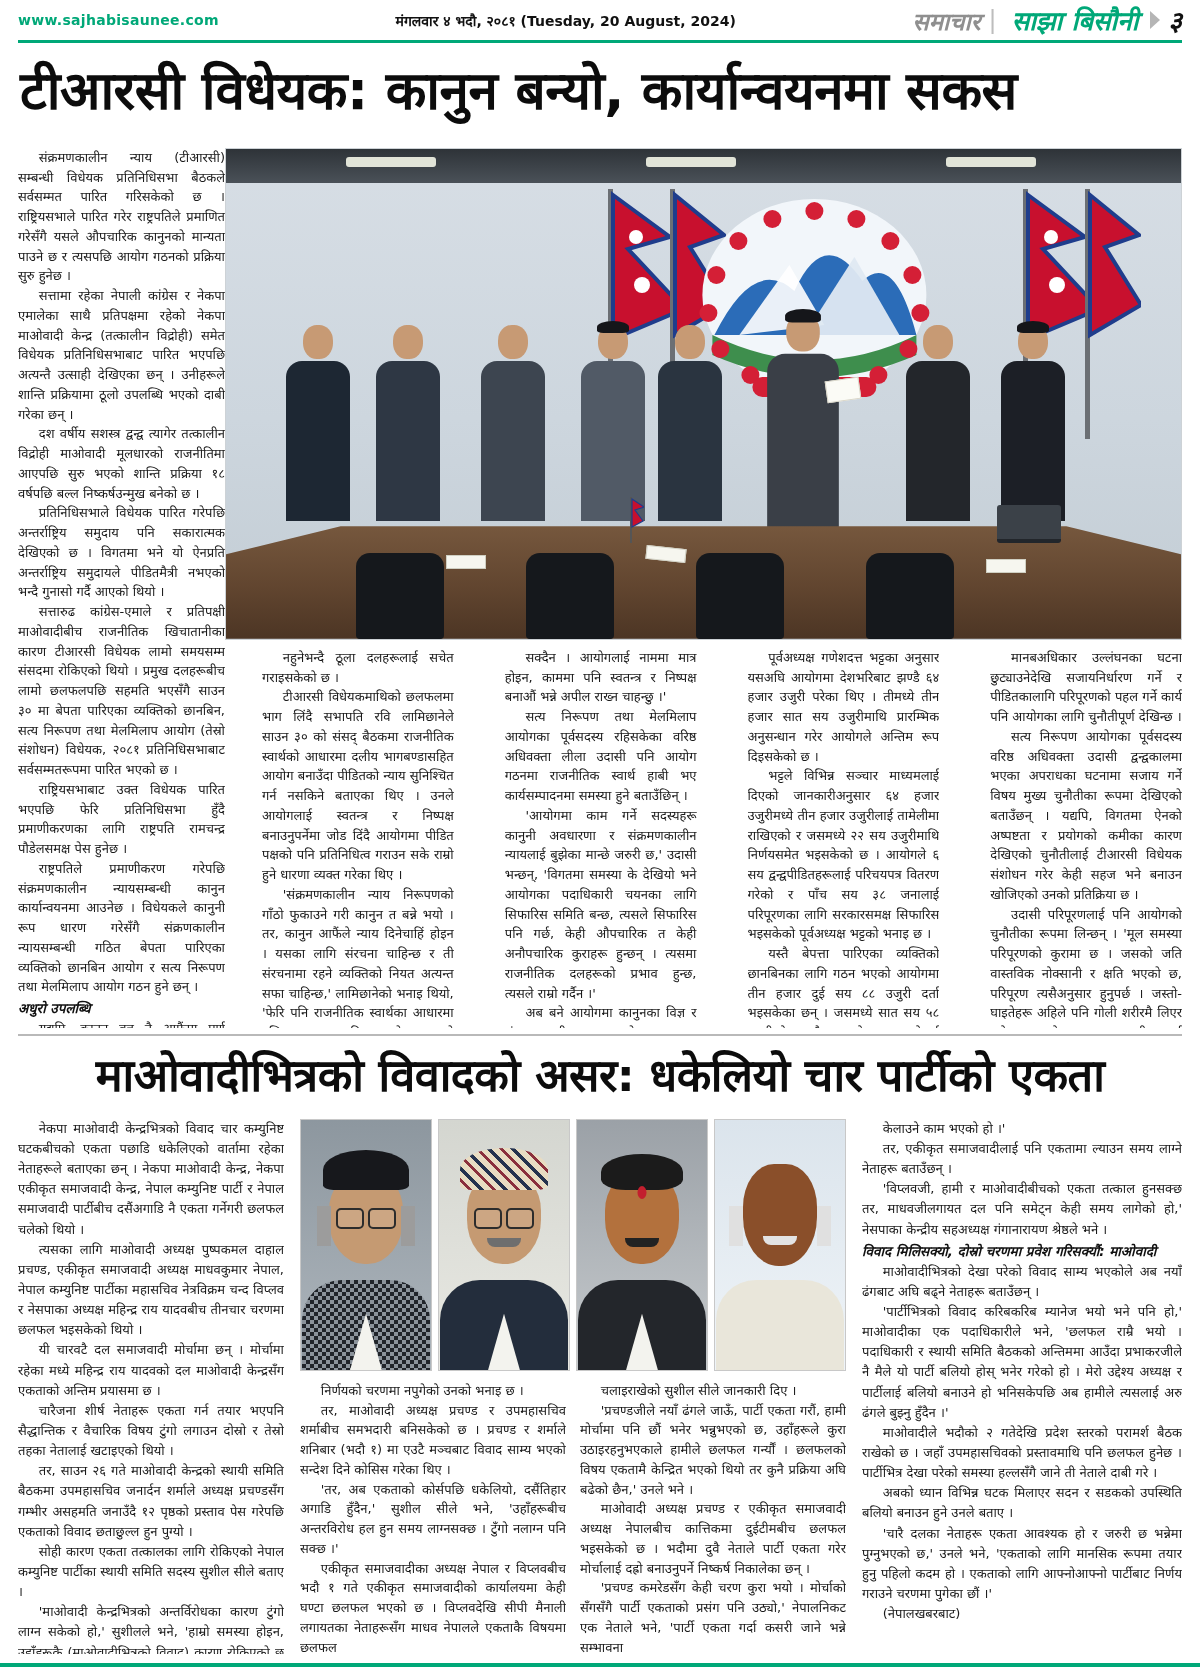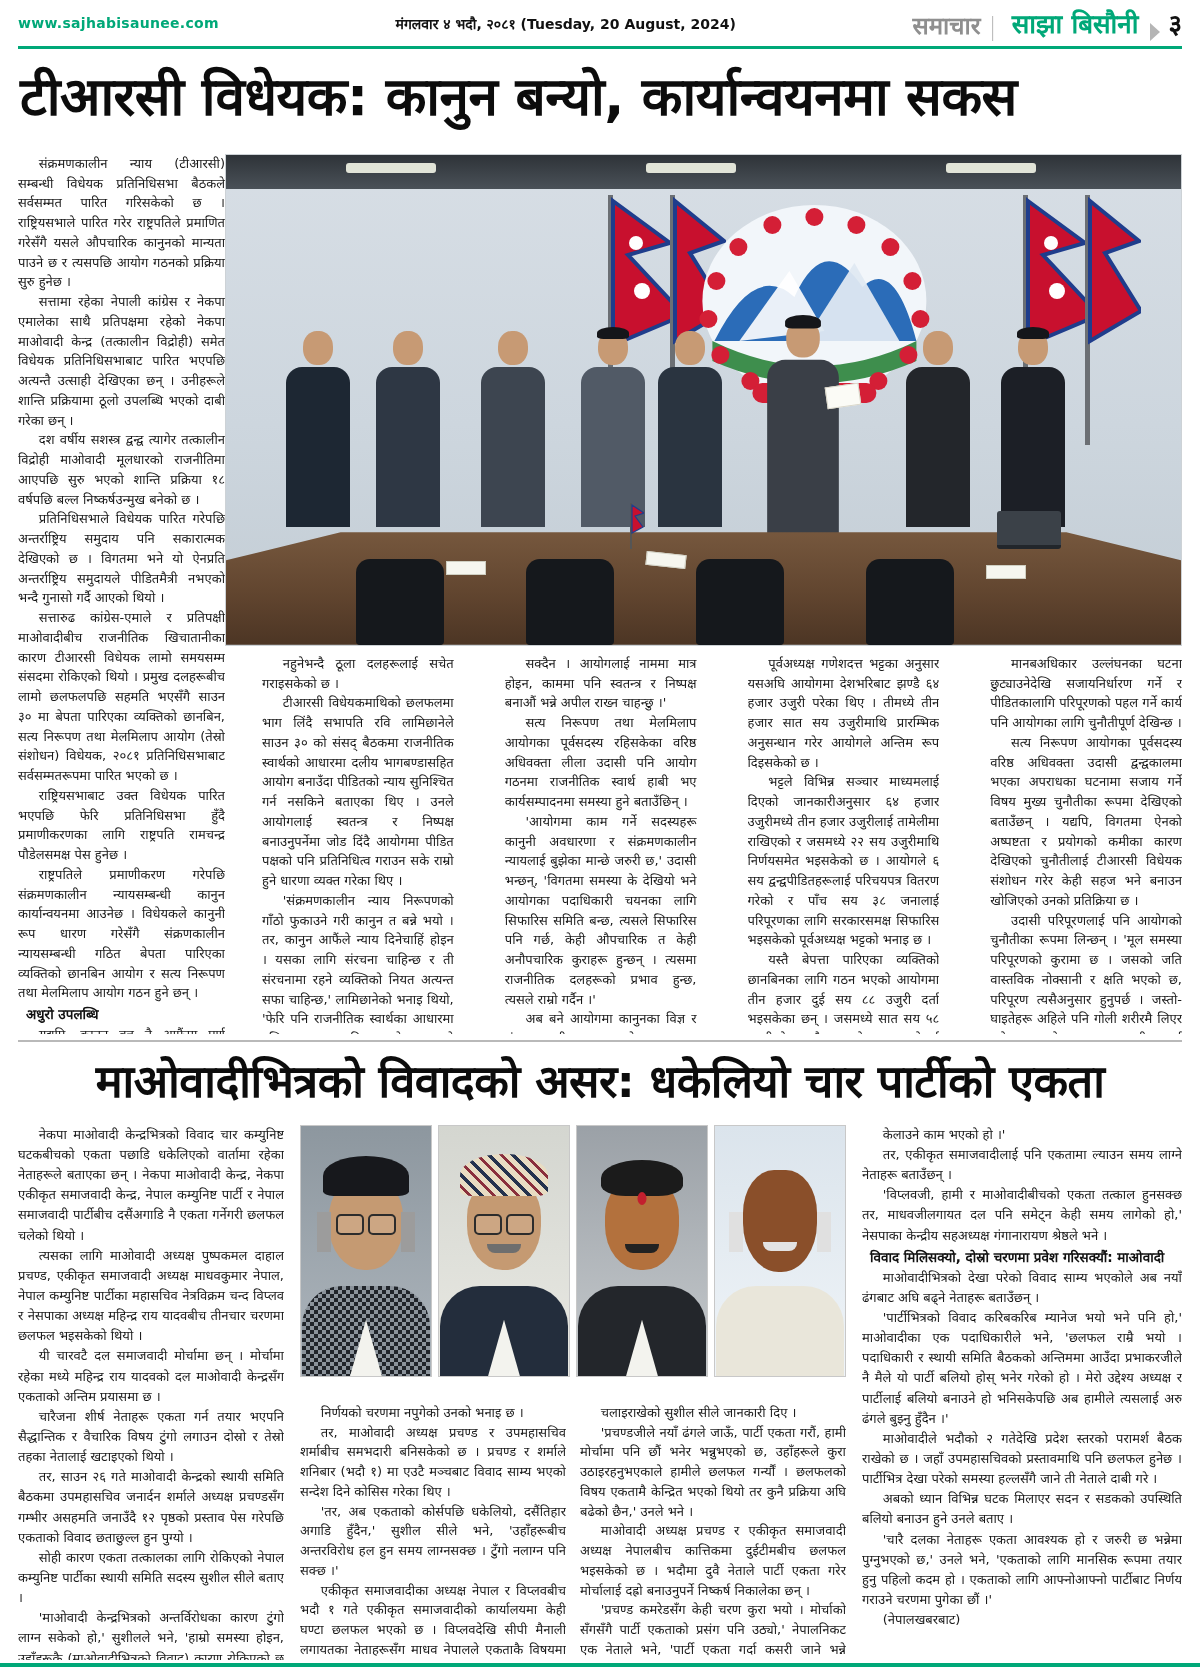--- a/index.html
+++ b/index.html
@@ -2,24 +2,24 @@
 <html><head>
 <meta charset="utf-8">
 <style>
   * { margin:0; padding:0; box-sizing:border-box; }
   body { background:#e8e8e8; font-family:"DejaVu Sans", sans-serif; }
   .page {
     width:1200px; height:1667px; margin:0 auto; background:#ffffff;
     position:relative; overflow:hidden; padding:0 18px;
   }
   
-  .masthead { display:flex; align-items:center; justify-content:space-between; height:46px; }
+  .masthead { display:flex; align-items:center; justify-content:space-between; height:40px; }
   .site-url { color:#00a878; font-size:14px; font-weight:bold; letter-spacing:.3px; text-decoration:none; }
   .date-line { color:#111; font-size:14px; font-weight:bold; }
-  .mast-right { display:flex; align-items:flex-end; gap:8px; }
+  .mast-right { display:flex; align-items:center; gap:8px;font-style:italic; }
   .section-label { color:#8f8f8f; font-size:24px; font-weight:bold; }
   .mast-sep { color:#bdbdbd; font-size:24px; font-weight:300; }
   .brand { color:#00a878; font-size:26px; font-weight:bold;margin-left:7px; }
   .page-arrow { width:0; height:0; border-left:10px solid #b5b5b5; border-top:9px solid transparent; border-bottom:9px solid transparent; margin-left:4px; }
   .page-number { color:#111; font-size:26px; font-weight:bold; }
   .rule-green { height:3px; background:#00a878; border:none; }
   .rule-gray { height:2px; background:#b9b9b9; border:none; margin:6px 0 4px; }
   .rule-green-bottom { height:4px; background:#00a878; border:none; position:absolute; bottom:0; left:0; right:0; }
 
   
@@ -27,28 +27,28 @@
   .headline2 { font-size:45px; line-height:1.4; font-weight:bold; color:#0c0c0c; padding:4px 2px 8px; text-align:center; letter-spacing:-0.5px; }
 
   
   .a1-body { display:flex; height:880px; }
   .a1-left { width:207px; flex:none; overflow:hidden; }
   .a1-right { flex:1; display:flex; flex-direction:column; gap:8px; }
   .cols4 { display:flex; gap:14px; flex:1; overflow:hidden; }
   .cols4 .col { flex:1; overflow:hidden;margin-left:37px; }
 
   .col p, .colblock p { font-size:13px; line-height:1.52; color:#1a1a1a; text-align:justify; text-indent:1.6em; }
-  .col h3, .colblock h3 { font-size:13.5px; color:#111; margin:2px 8px; }
+  .col h3, .colblock h3 { font-size:13.5px; color:#111; margin:2px 0;font-style:italic; }
 
   .a2-body { display:flex; gap:16px; height:535px; margin-top:4px; }
   .a2-left { width:266px; flex:none; overflow:hidden; }
   .a2-mid { width:546px; flex:none; display:flex; flex-direction:column; gap:10px; }
   .a2-right { flex:1; overflow:hidden; }
   .a2-bottom-cols { display:flex; gap:14px; flex:1; overflow:hidden; }
-  .a2-bottom-cols .colblock { flex:1; overflow:hidden;margin-top:16px; }
+  .a2-bottom-cols .colblock { flex:1; overflow:hidden; }
   .a2-left p, .a2-right p { font-size:13px; line-height:1.55; }
 
   
   .photo1 { position:relative; height:492px; overflow:hidden; border:1px solid #cdd2d6;
     background:linear-gradient(180deg,#d7dee5 0%,#cdd6de 55%,#c2ccd4 100%); }
   .ceiling { position:absolute; top:0; left:0; right:0; height:34px;
     background:linear-gradient(180deg,#2e3338,#4a5158); }
   .ceiling-light { position:absolute; top:8px; width:90px; height:10px; background:#f4f6e8; border-radius:3px; opacity:.9; }
   .flagpair { position:absolute; top:40px; width:120px; height:250px; }
   .emblem { position:absolute; top:46px; left:50%; transform:translateX(-4%); width:240px; height:220px; }

